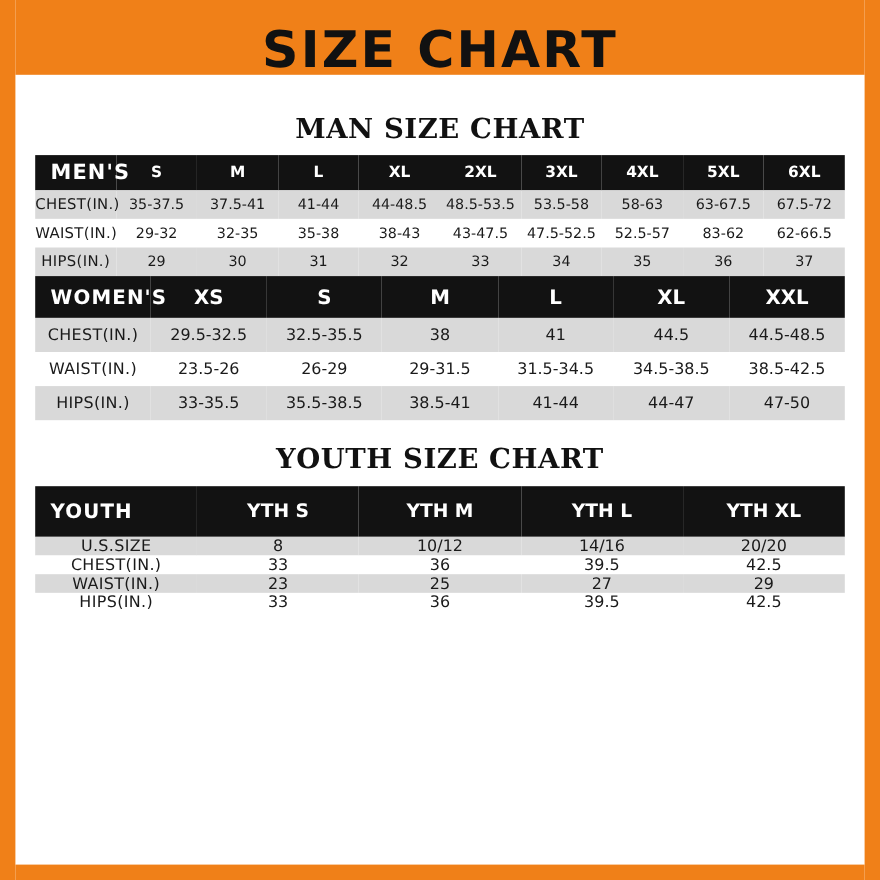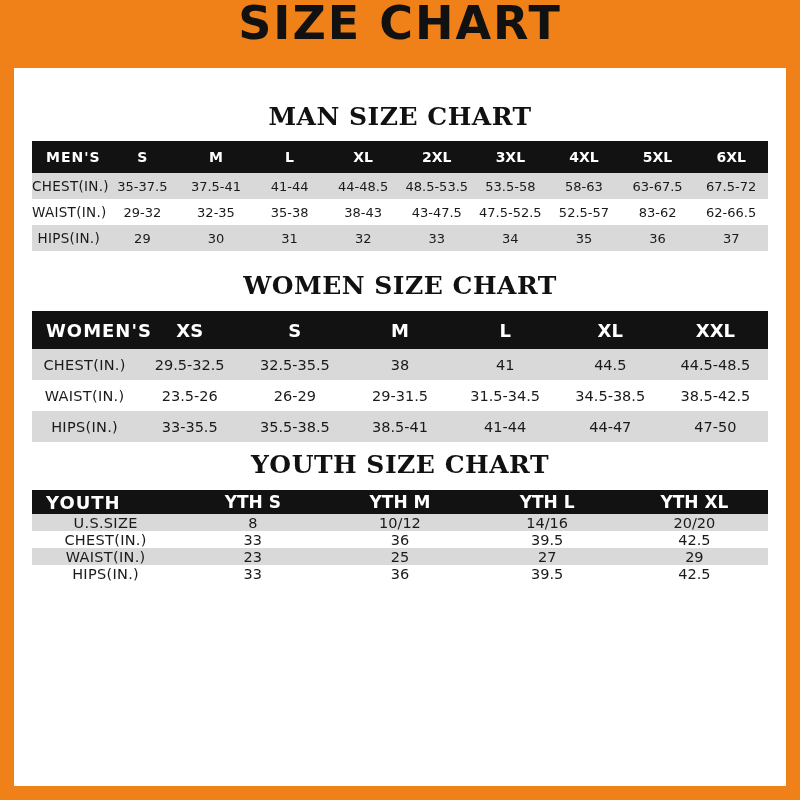--- a/index.html
+++ b/index.html
@@ -21,21 +21,21 @@
     box-sizing: border-box;
     border-left: 14px solid #f08018;
     border-right: 14px solid #f08018;
     display: flex;
     flex-direction: column;
   }
   .banner {
     background: #f08018;
     height: 68px;
     display: flex;
-    align-items: flex-start;
+    align-items: flex-end;
     justify-content: center;
     flex: none;
   }
   .banner-title {
     font-family: "DejaVu Sans", sans-serif;
     font-weight: bold;
     font-size: 46px;
     letter-spacing: 2px;
     color: #111111;
     line-height: 1;
@@ -50,21 +50,21 @@
   .section-title {
     text-align: center;
     font-family: "DejaVu Serif", serif;
     font-weight: bold;
     color: #111;
     font-size: 25px;
     letter-spacing: 0.5px;
   }
   .t1 { margin-top: 18px; margin-bottom: 10px; }
   .t2 { margin-top: 20px; margin-bottom: 11px; }
-  .t3 { margin-top: 8px; margin-bottom: 11px; }
+  .t3 { margin-top: 20px; margin-bottom: 11px; }
 
   table {
     width: 100%;
     border-collapse: collapse;
     table-layout: fixed;
   }
   table td, table th {
     text-align: center;
     font-family: "DejaVu Sans", sans-serif;
     color: #1a1a1a;
@@ -74,21 +74,21 @@
     background: #121212;
     color: #ffffff;
     font-weight: bold;
     font-size: 14px;
     height: 32px;
     vertical-align: middle;
   }
   .hdr-row th.label-col {
     text-align: left;
     padding-left: 14px;
-    font-size: 14px;
+    font-size: 19px;
     letter-spacing: 1px;
   }
   .data-row td {
     height: 26px;
     font-size: 13px;
     vertical-align: middle;
     background: #ffffff;
   }
   .data-row.alt td {
     background: #d9d9d9;
@@ -100,21 +100,21 @@
     margin-left: 22px;
   }
 
   
   .women .hdr-row th { height: 38px; font-size: 18px; }
   .women .hdr-row th.label-col { font-size: 18px; }
   .women .data-row td { height: 31px; font-size: 14.5px; }
   .women .data-row td.label-col { font-size: 14.5px; }
 
   
-  .youth .hdr-row th { height: 24px; font-size: 17px; }
+  .youth .hdr-row th { height: 46px; font-size: 17px; }
   .youth .hdr-row th.label-col { font-size: 18px; }
   .youth .data-row td { height: 17px; font-size: 14.5px; }
   .youth .data-row td.label-col { font-size: 14.5px; }
 
   .footer {
     margin-top: auto;
     padding: 8px 10px 14px 10px;
     text-align: center;
   }
   .footer p {
@@ -190,21 +190,20 @@
           <td>32</td>
           <td>33</td>
           <td>34</td>
           <td>35</td>
           <td>36</td>
           <td>37</td>
         </tr>
       </tbody>
     </table>
 
-    <div class="section-title t2">WOMEN SIZE CHART</div>
     <table class="women">
       <thead>
         <tr class="hdr-row">
           <th class="label-col">WOMEN'S</th>
           <th>XS</th>
           <th>S</th>
           <th>M</th>
           <th>L</th>
           <th>XL</th>
           <th>XXL</th>

